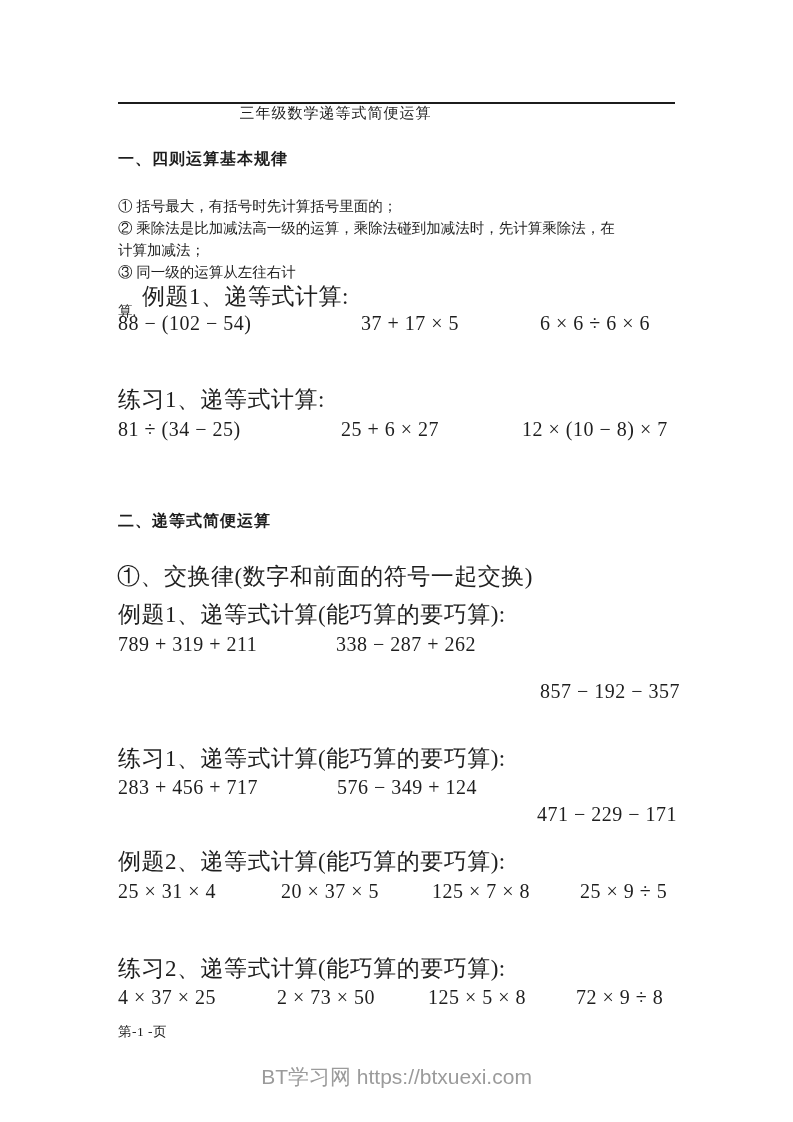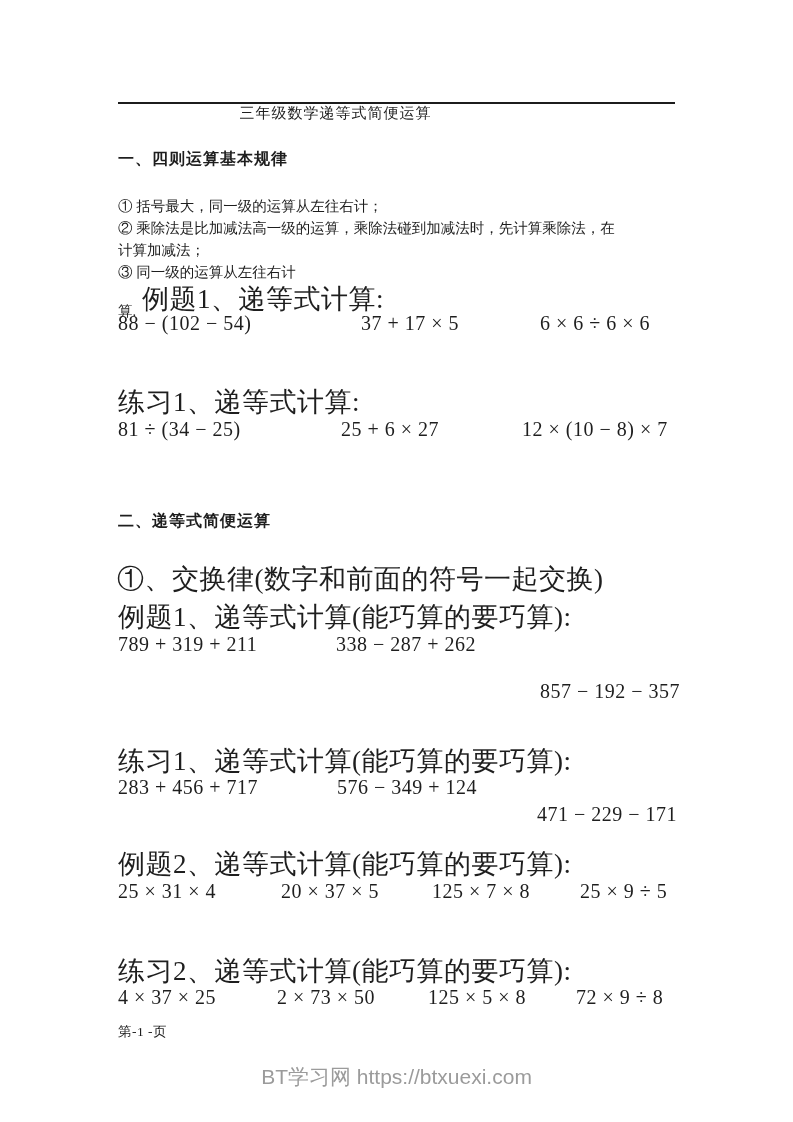--- a/index.html
+++ b/index.html
@@ -16,21 +16,21 @@
     left:0;top:104px;width:671px;
     text-align:center;font-size:15px;letter-spacing:1px;
   }
   .divider{
     left:118px;top:102px;width:557px;height:2px;
     background:#1c1c1c;
   }
   .h-bold{font-size:16px;font-weight:bold;letter-spacing:1px;}
   .rules{left:118px;top:195px;width:566px;font-size:14.5px;line-height:22px;white-space:normal;}
   .rules div{white-space:nowrap;}
-  .big-label{font-size:27px;letter-spacing:0.5px;}
+  .big-label{font-size:23px;letter-spacing:0.5px;}
   .small-text{font-size:14.5px;}
   .expr-row{left:0;top:0;width:793px;height:26px;}
   .math{
     position:absolute;
     font-size:20px;
     letter-spacing:0.5px;
     font-family:"Liberation Serif","DejaVu Serif",serif;
   }
   .page-num{font-size:13.5px;letter-spacing:0.5px;}
   .watermark{
@@ -45,21 +45,21 @@
 <body>
 
 <div class="page">
 
   <div class="abs divider"></div>
   <div class="abs doc-title">三年级数学递等式简便运算</div>
 
   <div class="abs h-bold" style="left:118px;top:149px;">一、四则运算基本规律</div>
 
   <div class="abs rules">
-    <div>① 括号最大，同一级的运算从左往右计；</div>
+    <div>① 括号最大，有括号时先计算括号里面的；</div>
     <div>② 乘除法是比加减法高一级的运算，乘除法碰到加减法时，先计算乘除法，在</div>
     <div>计算加减法；</div>
     <div>③ 同一级的运算从左往右计</div>
   </div>
 
   <div class="abs big-label" style="left:142px;top:281px;">例题1、递等式计算:</div>
   <div class="abs small-text" style="left:118px;top:302px;">算.</div>
 
   <div class="abs expr-row" style="top:312px;padding-left:24px;">
     <span class="math" style="left:118px;">88 − (102 − 54)</span>

